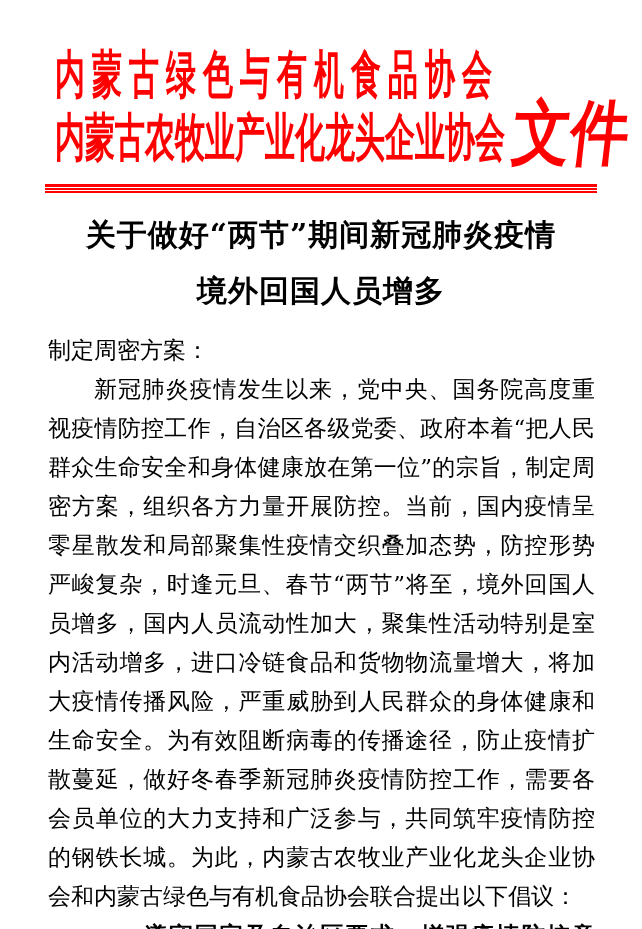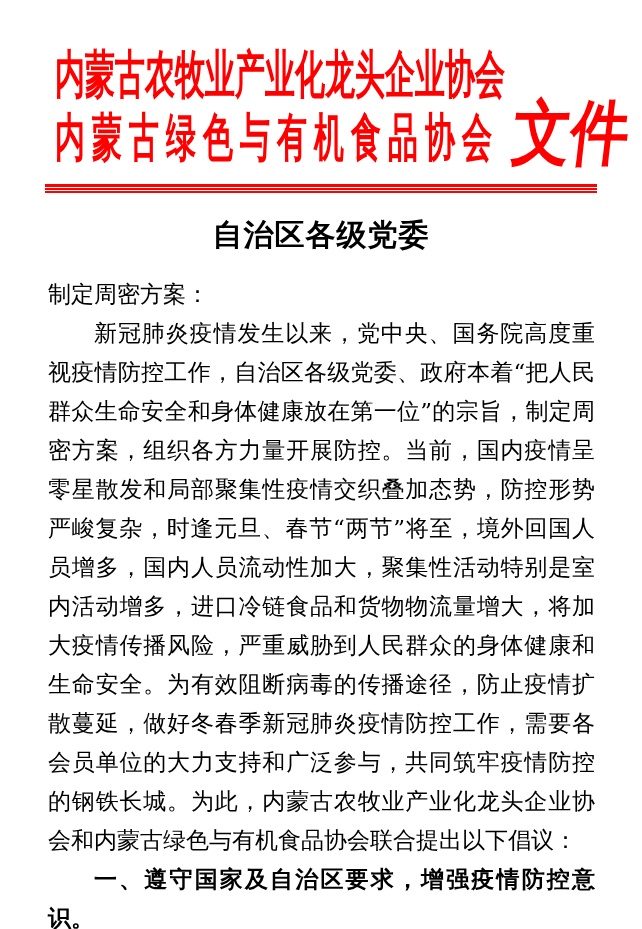--- a/index.html
+++ b/index.html
@@ -92,33 +92,34 @@
   }
 </style>
 </head>
 <body>
 
 <div class="page">
 
   <div class="letterhead">
     <div class="orgs">
       <div class="org-line">
-        <span class="org-text">内蒙古农牧业产业化龙头企业协会</span>
+        <span class="org-text spread">内蒙古绿色与有机食品协会</span>
       </div>
       <div class="org-line">
-        <span class="org-text spread">内蒙古绿色与有机食品协会</span>
+        <span class="org-text">内蒙古农牧业产业化龙头企业协会</span>
       </div>
     </div>
     <div class="doc-label">文件</div>
   </div>
 
   <div class="red-rule"></div>
 
   <div class="doc-title">
-    <div>自治区各级党委</div>
+    <div>关于做好“两节”期间新冠肺炎疫情</div>
+    <div>境外回国人员增多</div>
   </div>
 
   <div class="doc-body">
     <p>制定周密方案：</p>
     <p class="indent">新冠肺炎疫情发生以来，党中央、国务院高度重视疫情防控工作，自治区各级党委、政府本着“把人民群众生命安全和身体健康放在第一位”的宗旨，制定周密方案，组织各方力量开展防控。当前，国内疫情呈零星散发和局部聚集性疫情交织叠加态势，防控形势严峻复杂，时逢元旦、春节“两节”将至，境外回国人员增多，国内人员流动性加大，聚集性活动特别是室内活动增多，进口冷链食品和货物物流量增大，将加大疫情传播风险，严重威胁到人民群众的身体健康和生命安全。为有效阻断病毒的传播途径，防止疫情扩散蔓延，做好冬春季新冠肺炎疫情防控工作，需要各会员单位的大力支持和广泛参与，共同筑牢疫情防控的钢铁长城。为此，内蒙古农牧业产业化龙头企业协会和内蒙古绿色与有机食品协会联合提出以下倡议：</p>
     <p class="indent">
       <span class="item-heading">一、遵守国家及自治区要求，增强疫情防控意识。</span>
     </p>
   </div>
 

